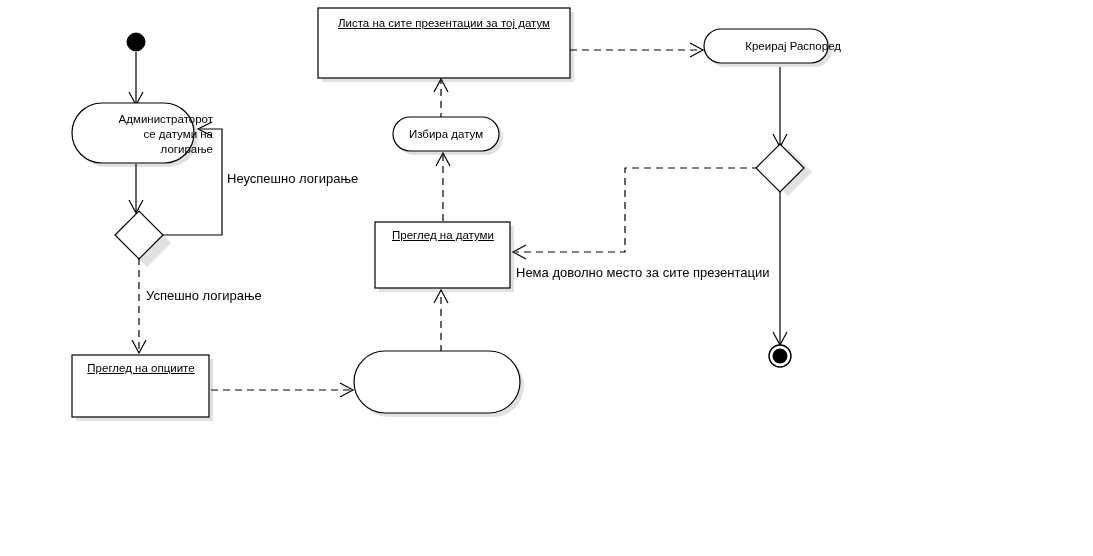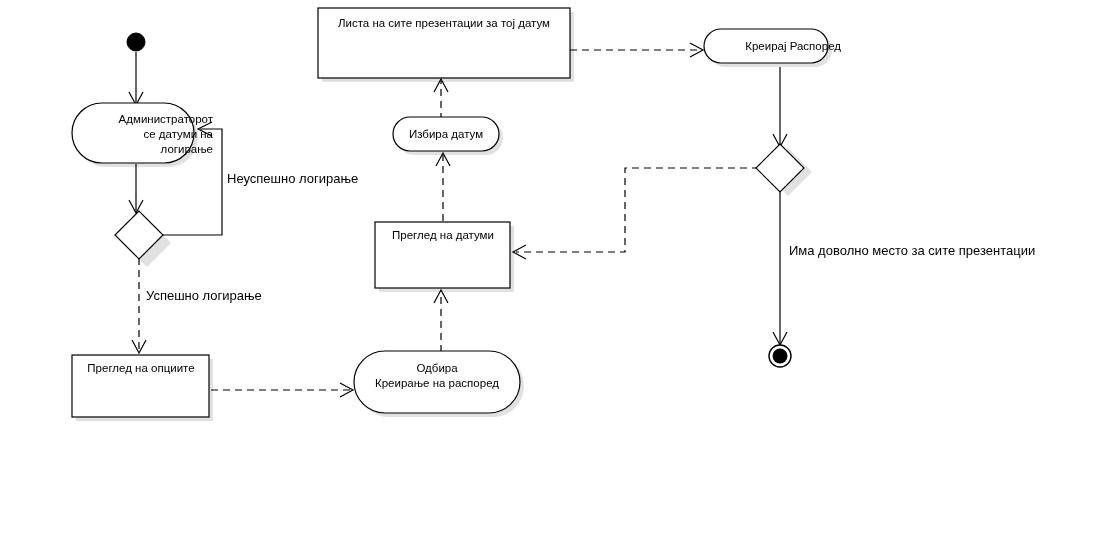--- a/index.html
+++ b/index.html
@@ -69,20 +69,21 @@
     position: absolute;
     font-family: "Liberation Sans", sans-serif;
     font-size: 11.5px;
     color: #000000;
     line-height: 15px;
     text-align: center;
     white-space: nowrap;
     pointer-events: none;
   }
   .node-text.underline {
+    text-decoration: underline;
   }
   .edge-label {
     position: absolute;
     font-family: Liberation Sans, sans-serif;
     font-size: 13px;
     color: #000000;
     white-space: nowrap;
     text-align: center;
     pointer-events: none;
   }
@@ -201,29 +202,25 @@
     <div>се датуми на</div>
     <div>логирање</div>
   </div>
 
   <div class="edge-label" style="left:227px; top:171px;">Неуспешно логирање</div>
 
   <div class="edge-label" style="left:146px; top:288px;">Успешно логирање</div>
 
   <div class="node-text underline txt-center" style="left:141px; top:361px; width:150px;">Преглед на опциите</div>
 
-  <div class="node-text txt-center" style="left:437px; top:361px; width:200px;">
-    <div>Одбира</div>
-    <div>Креирање на распоред</div>
-  </div>
 
   <div class="node-text underline txt-center" style="left:443px; top:228px; width:160px;">Преглед на датуми</div>
 
   <div class="node-text txt-center" style="left:446px; top:127px; width:140px;">Избира датум</div>
 
   <div class="node-text underline txt-center" style="left:444px; top:16px; width:260px;">Листа на сите презентации за тој датум</div>
 
   <div class="node-text txt-center" style="left:766px; top:39px; width:150px;text-align:right;">Креирај Распоред</div>
 
-
-  <div class="edge-label" style="left:789px; top:243px;">Има доволно место за сите презентации</div>
+  <div class="edge-label" style="left:516px; top:265px;">Нема доволно место за сите презентации</div>
+
 
 </div>
 
 </body></html>

